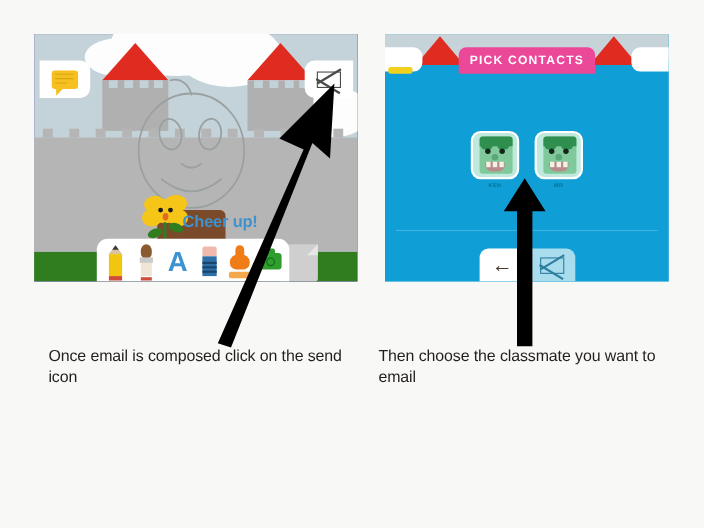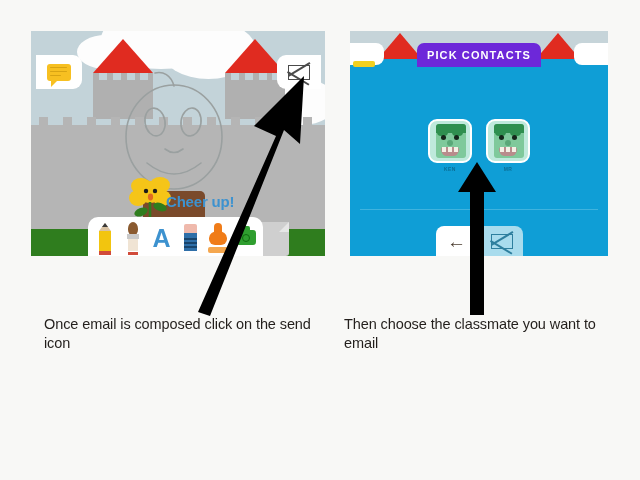--- a/index.html
+++ b/index.html
@@ -122,21 +122,21 @@
   #right-panel { left: 350px; top: 31px; width: 258px; height: 225px; background: #0f9ed6; }
   .rp-top-strip { position:absolute; left:0; right:0; top:0; height:24px; background:#c6d4d9; }
   .rp-tower { position:absolute; top:2px; width:0; height:0;
       border-left:22px solid transparent; border-right:22px solid transparent; border-bottom:26px solid #e02b20; }
   .rp-chip-l { position:absolute; left:0; top:12px; width:34px; height:22px; background:#fff; border-radius:0 8px 8px 0; }
   .rp-chip-r { position:absolute; right:0; top:12px; width:34px; height:22px; background:#fff; border-radius:8px 0 0 8px; }
   .rp-yellow { position:absolute; left:3px; top:30px; width:22px; height:6px; background:#f2d020; border-radius:2px; }
 
   #pick-header {
     position:absolute; left:50%; transform:translateX(-50%); top:12px;
-    width:124px; height:24px; background:#6d28d9; border-radius:7px 7px 0 0;
+    width:124px; height:24px; background:#ec4899; border-radius:7px 7px 0 0;
     display:flex; align-items:center; justify-content:center;
     color:#ffffff; font-size:11px; font-weight:bold; letter-spacing:1.1px;
     font-family:"Liberation Sans",sans-serif;
   }
   #contacts-row { position:absolute; left:0; right:0; top:88px; display:flex; justify-content:center; gap:12px; }
   .contact { width:46px; display:flex; flex-direction:column; align-items:center; }
   .contact .avatar {
     width:44px; height:44px; background:#bfe9dc; border:2px solid #ffffff; border-radius:9px;
     position:relative; overflow:hidden;
   }

